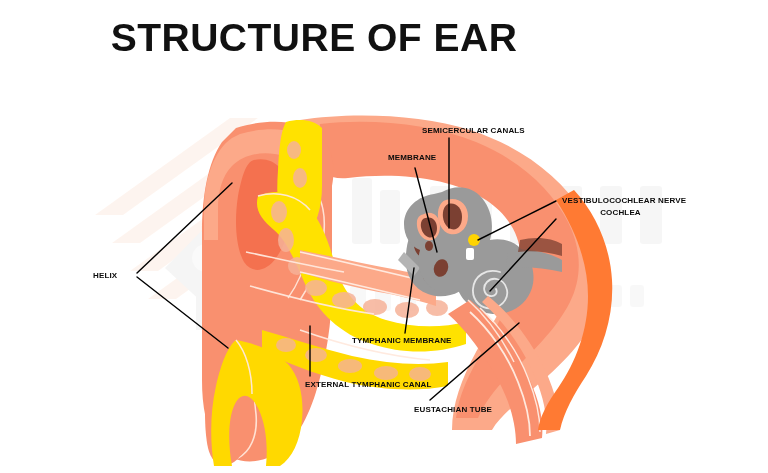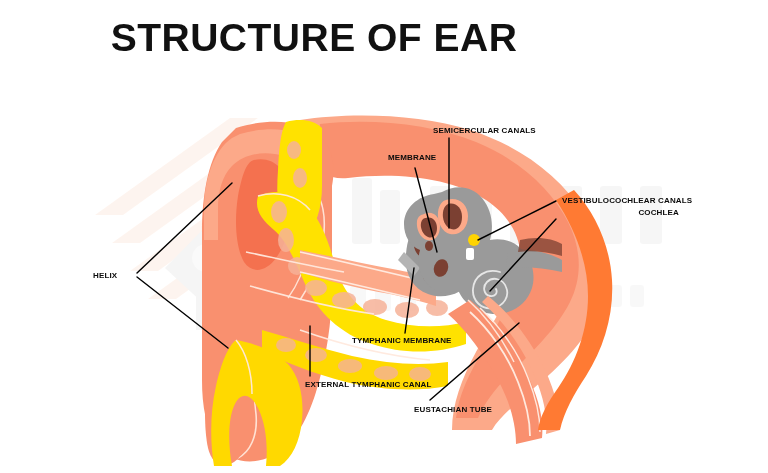--- a/index.html
+++ b/index.html
@@ -385,25 +385,25 @@
       <line x1="430" y1="400" x2="519" y2="323"></line>
     </g>
   </svg>
 
   <div id="page-title">STRUCTURE OF EAR</div>
 
   <div class="anno-label" style="left:93px; top:270px;">HELIX</div>
 
   <div class="anno-label" style="left:388px; top:152px;">MEMBRANE</div>
 
-  <div class="anno-label" style="left:433px; top:125px;">SEMICERCULAR CANALS</div>
-
-  <div class="anno-label" style="left:562px; top:195px;">VESTIBULOCOCHLEAR CANALS</div>
-
-  <div class="anno-label right-align" style="left:562px; top:207px; width:117px;">COCHLEA</div>
+  <div class="anno-label" style="left:422px; top:125px;">SEMICERCULAR CANALS</div>
+
+  <div class="anno-label" style="left:562px; top:195px;">VESTIBULOCOCHLEAR NERVE</div>
+
+  <div class="anno-label right-align" style="left:562px; top:207px; width:117px;text-align:center;">COCHLEA</div>
 
   <div class="anno-label" style="left:352px; top:335px;">TYMPHANIC MEMBRANE</div>
 
   <div class="anno-label" style="left:305px; top:379px;">EXTERNAL TYMPHANIC CANAL</div>
 
   <div class="anno-label" style="left:414px; top:404px;text-align:right;">EUSTACHIAN TUBE</div>
 
 </div>
 
 </body></html>

